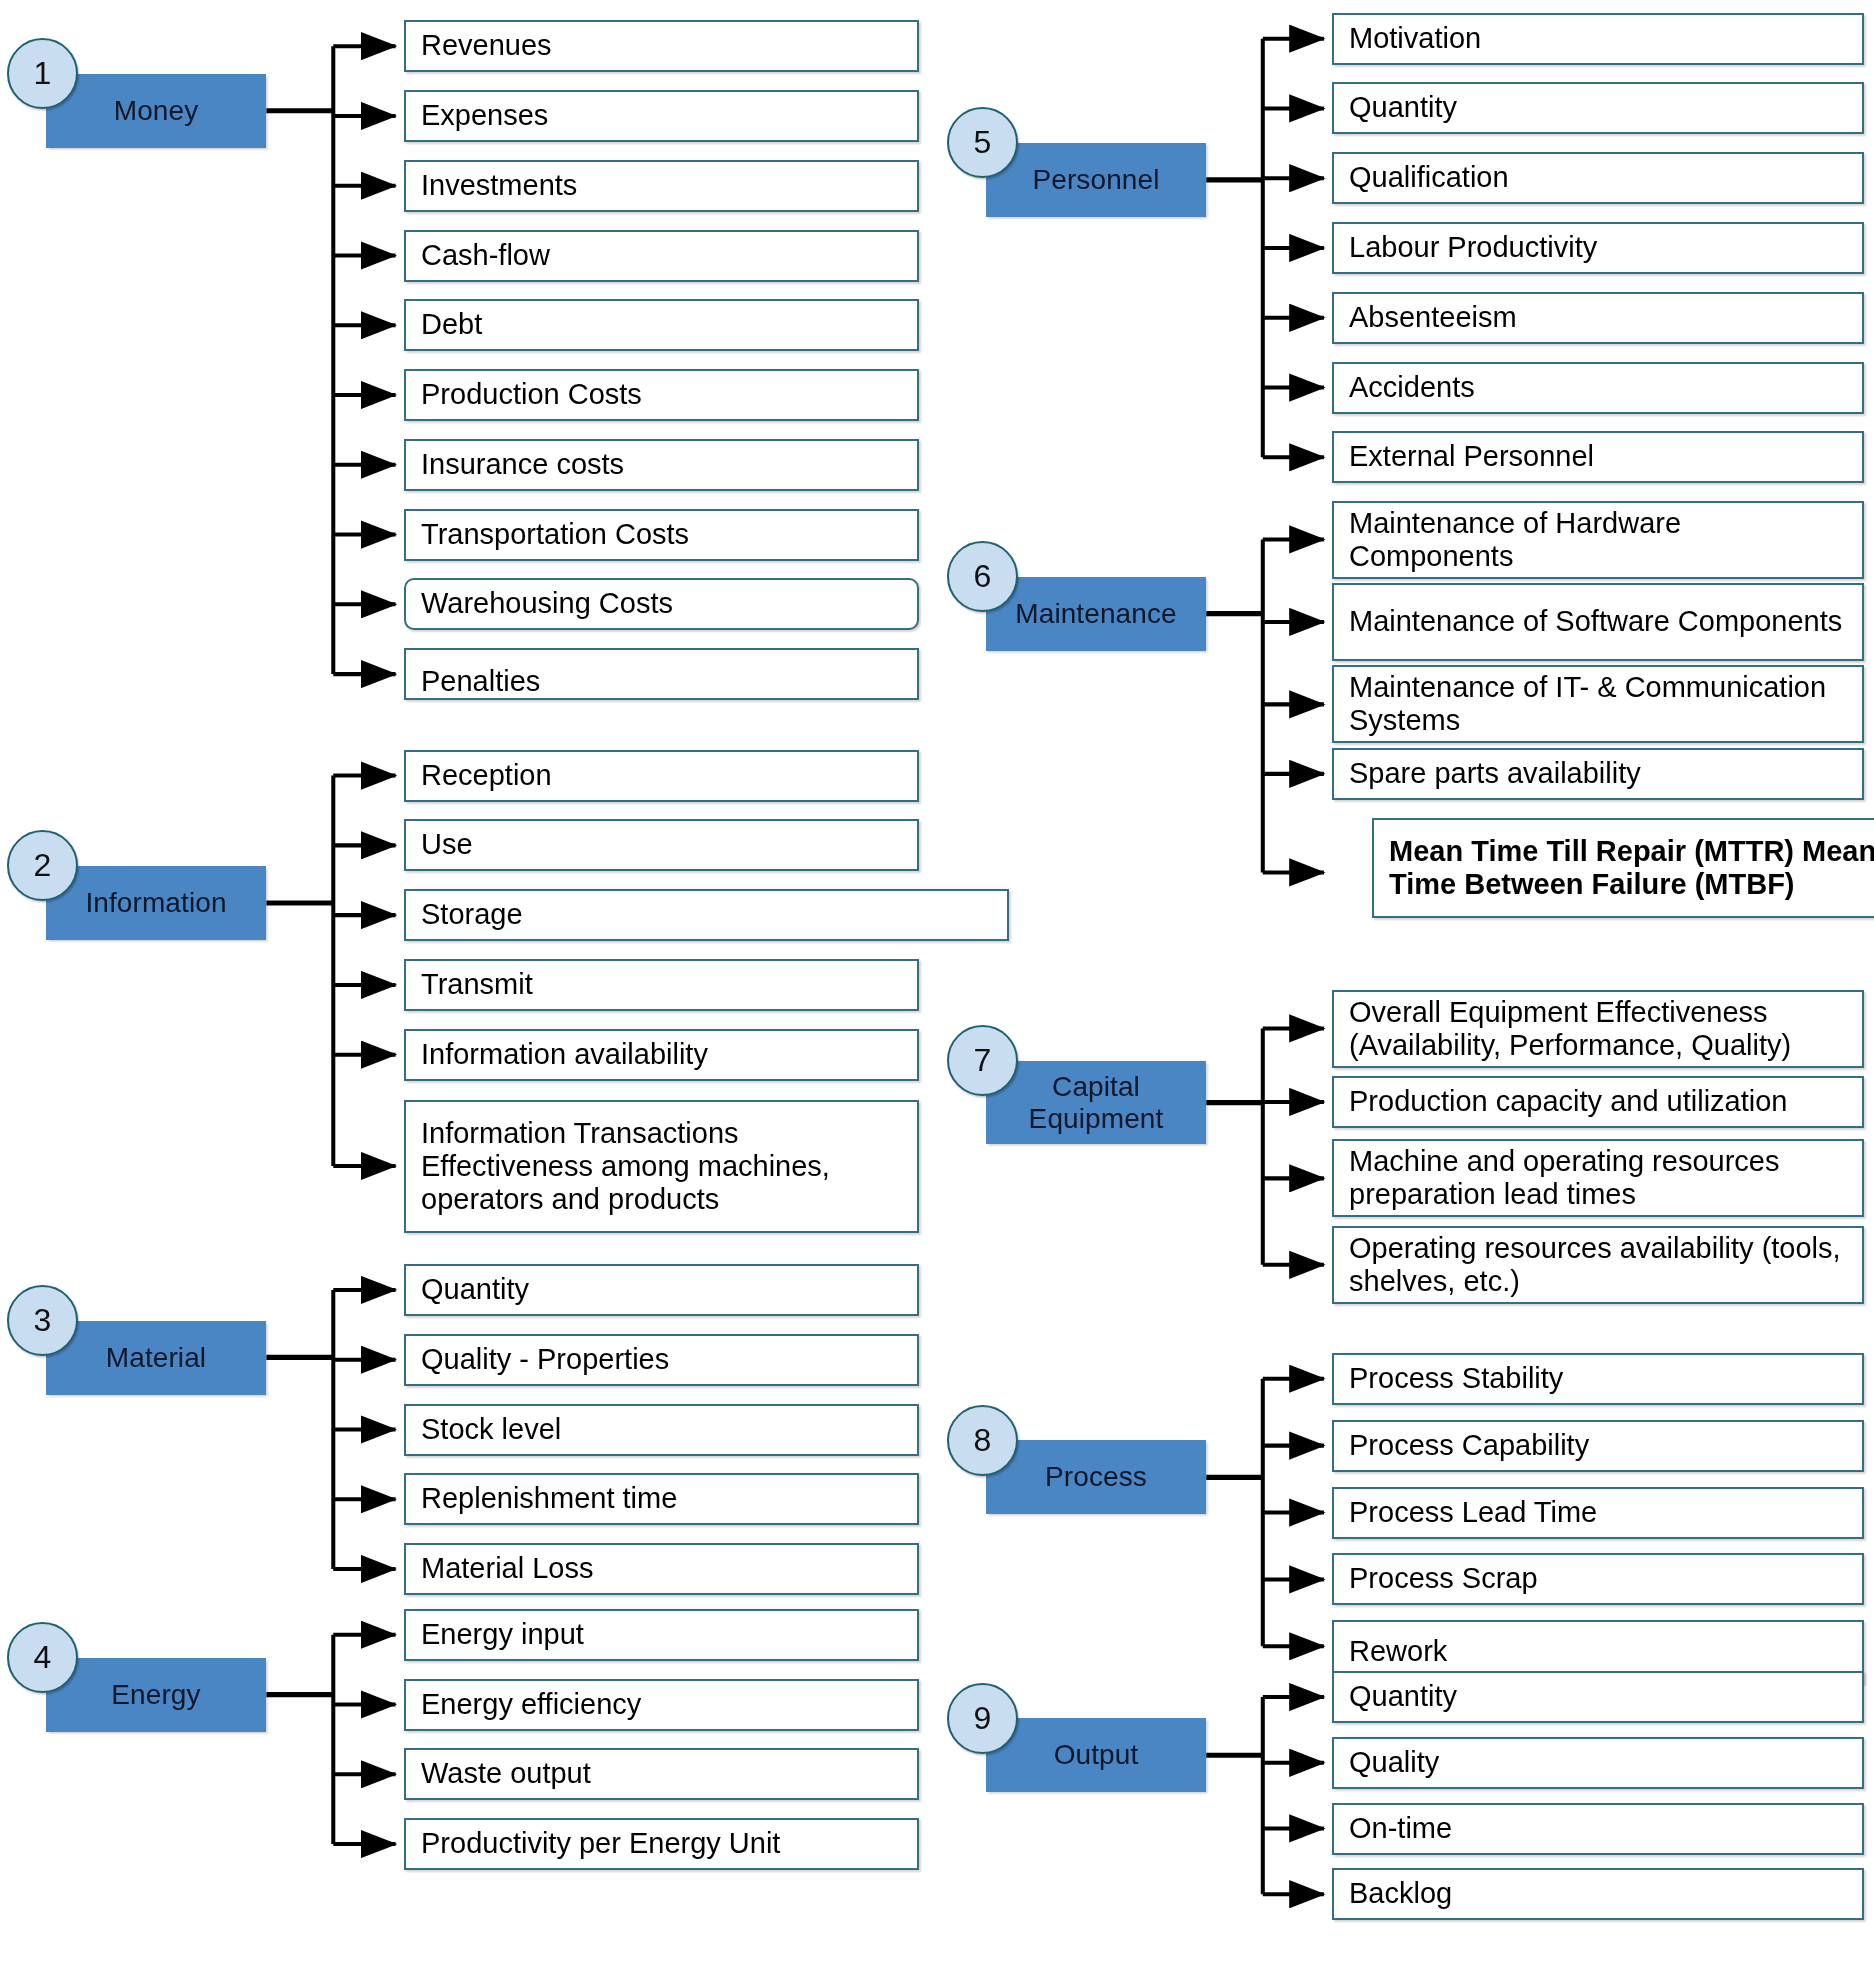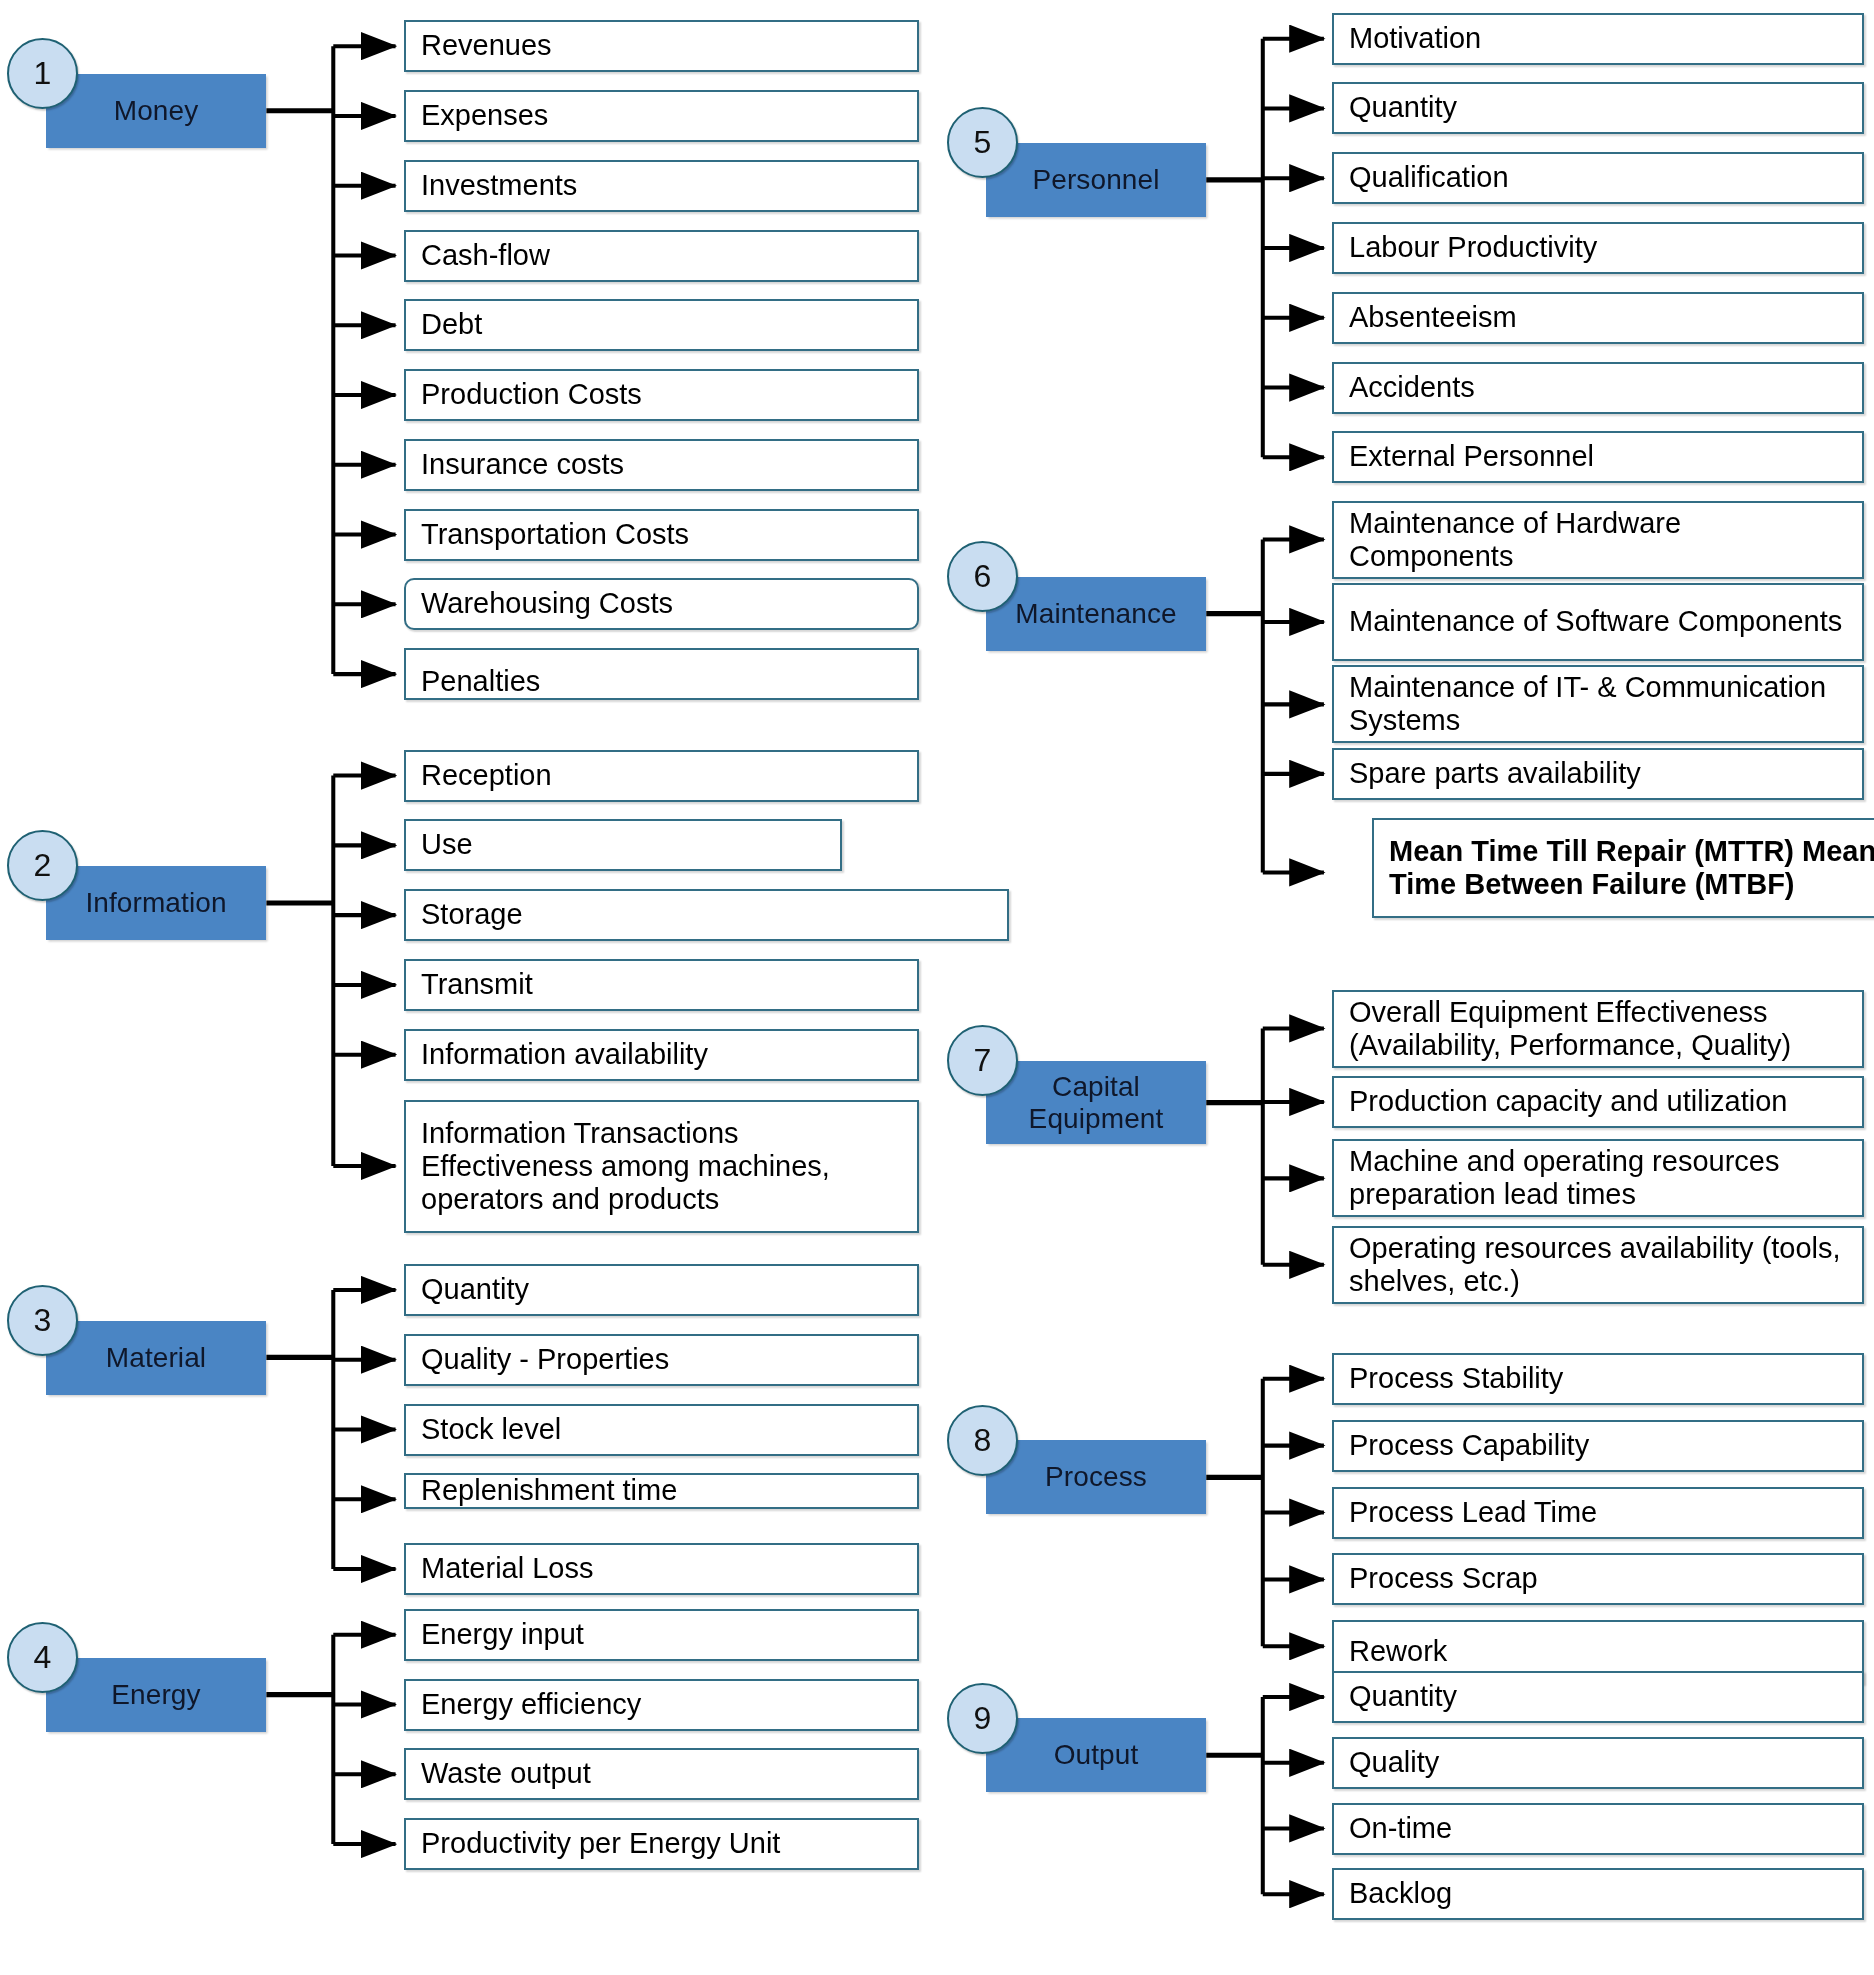--- a/index.html
+++ b/index.html
@@ -190,21 +190,21 @@
       </div>
       <div class="cat-box" style="left: 46px; top: 866px; width: 220px; height: 74px;">
         <span style="white-space: pre-line;">Information</span>
       </div>
       <div class="cat-badge" style="left: 7px; top: 830px; width: 67px; height: 67px;">
         <span>2</span>
       </div>
       <div class="leaf" style="left: 404px; top: 750px; width: 515px; height: 52px;">
         <span>Reception</span>
       </div>
-      <div class="leaf" style="left: 404px; top: 819px; width: 438px; height: 52px;">
+      <div class="leaf" style="left: 404px; top: 819px; width: 515px; height: 52px;">
         <span>Use</span>
       </div>
       <div class="leaf" style="left: 404px; top: 889px; width: 605px; height: 52px;">
         <span>Storage</span>
       </div>
       <div class="leaf" style="left: 404px; top: 959px; width: 515px; height: 52px;">
         <span>Transmit</span>
       </div>
       <div class="leaf" style="left: 404px; top: 1029px; width: 515px; height: 52px;">
         <span>Information availability</span>
@@ -220,21 +220,21 @@
       </div>
       <div class="leaf" style="left: 404px; top: 1264px; width: 515px; height: 52px;">
         <span>Quantity</span>
       </div>
       <div class="leaf" style="left: 404px; top: 1334px; width: 515px; height: 52px;">
         <span>Quality - Properties</span>
       </div>
       <div class="leaf" style="left: 404px; top: 1404px; width: 515px; height: 52px;">
         <span>Stock level</span>
       </div>
-      <div class="leaf" style="left: 404px; top: 1473px; width: 515px; height: 36px;">
+      <div class="leaf" style="left: 404px; top: 1473px; width: 515px; height: 52px;">
         <span>Replenishment  time</span>
       </div>
       <div class="leaf" style="left: 404px; top: 1543px; width: 515px; height: 52px;">
         <span>Material Loss</span>
       </div>
       <div class="cat-box" style="left: 46px; top: 1658px; width: 220px; height: 74px;">
         <span style="white-space: pre-line;">Energy</span>
       </div>
       <div class="cat-badge" style="left: 7px; top: 1622px; width: 67px; height: 67px;">
         <span>4</span>

